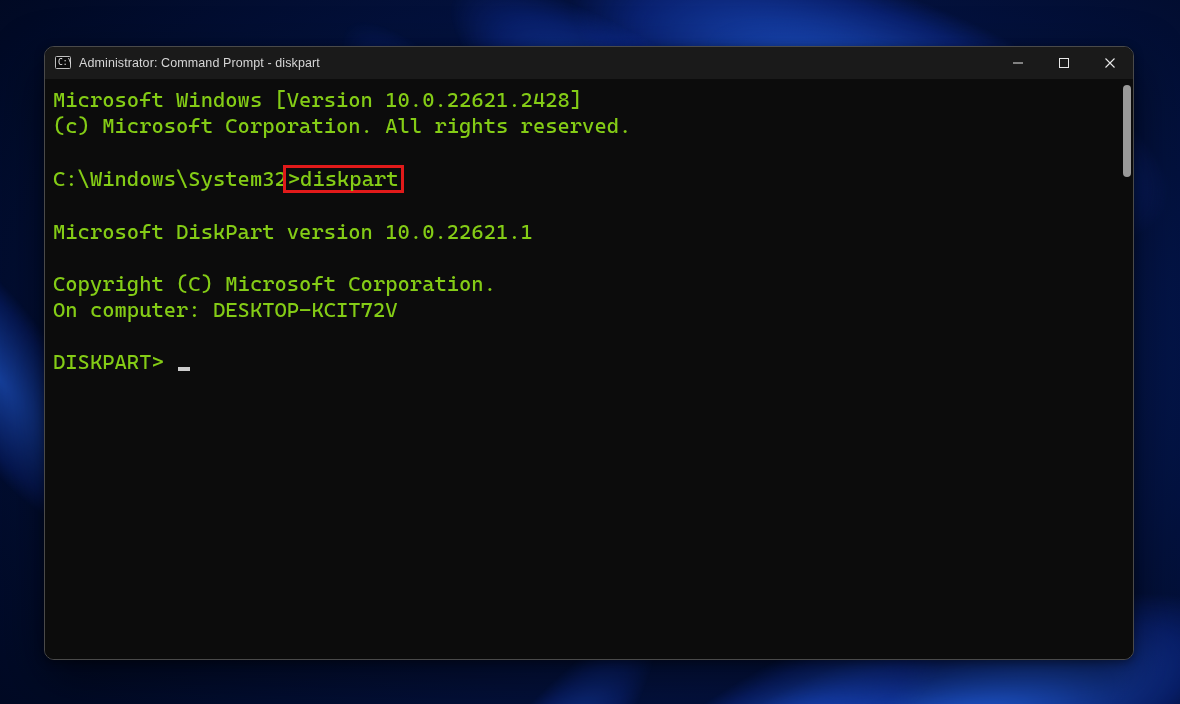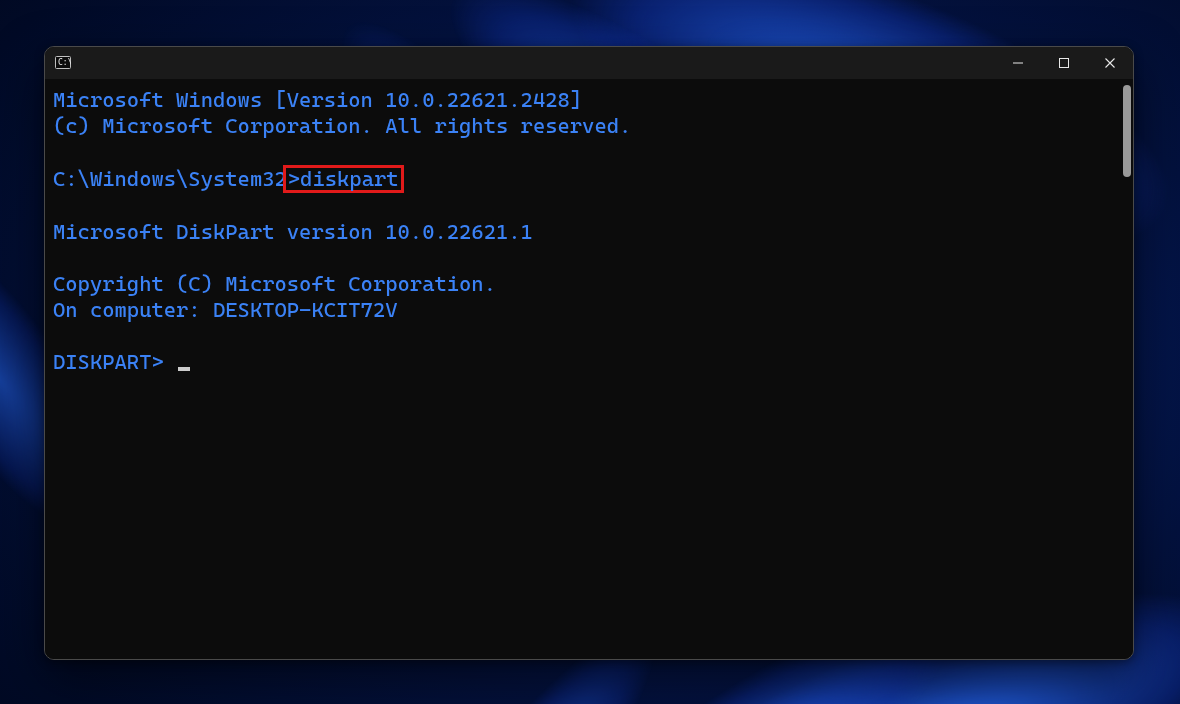--- a/index.html
+++ b/index.html
@@ -67,21 +67,21 @@
       position: relative;
       flex: 1;
       background: #0c0c0c;
     }
     .terminal {
       position: absolute; inset: 0;
       padding: 8px 14px 8px 8px;
       font-family: Consolas, "Cascadia Mono", "Courier New", monospace;
       font-size: 21px;
       line-height: 26px;
-      color: #3b82f6;
+      color: #84cc16;
       white-space: pre;
       letter-spacing: 0px;
     }
     .scroll-track {
       position: absolute; right: 2px; top: 6px; width: 8px; height: calc(100% - 12px);
       background: transparent; border-radius: 4px;
     }
     .scroll-thumb {
       position: absolute; right: 2px; top: 6px; width: 8px; height: 92px;
       background: #9a9a9a; border-radius: 4px;
@@ -117,20 +117,21 @@
 </div>
 
 <div class="window">
   <div class="titlebar">
     <span class="app-icon">
       <svg width="16" height="16" viewBox="0 0 16 16">
         <rect x="0.5" y="1.5" width="15" height="12" rx="1" fill="#0c0c0c" stroke="#bfbfbf" stroke-width="1"></rect>
         <text x="3" y="10" font-family="Consolas,monospace" font-size="8" fill="#e6e6e6">C:\</text>
       </svg>
     </span>
+    <span class="title">Administrator: Command Prompt - diskpart</span>
     <span class="spacer"></span>
     <div class="win-controls">
       <div class="win-btn">
         <svg width="10" height="10" viewBox="0 0 10 10">
           <rect x="0" y="4.5" width="10" height="1" fill="#e8e8e8"></rect>
         </svg>
       </div>
       <div class="win-btn">
         <svg width="10" height="10" viewBox="0 0 10 10">
           <rect x="0.5" y="0.5" width="9" height="9" fill="none" stroke="#e8e8e8" stroke-width="1"></rect>

